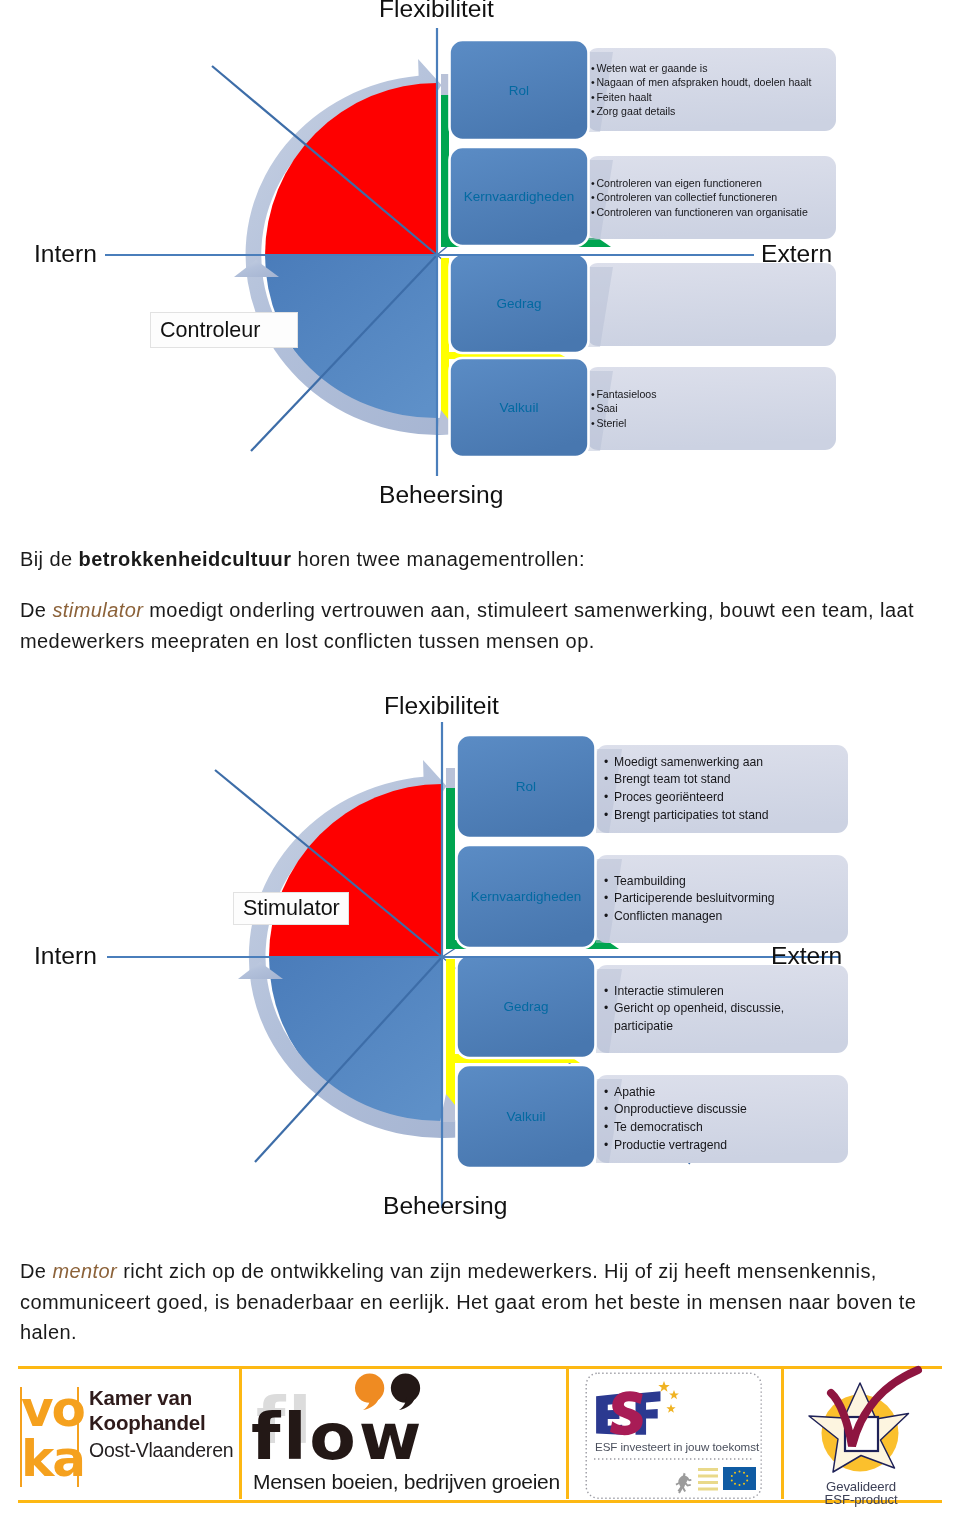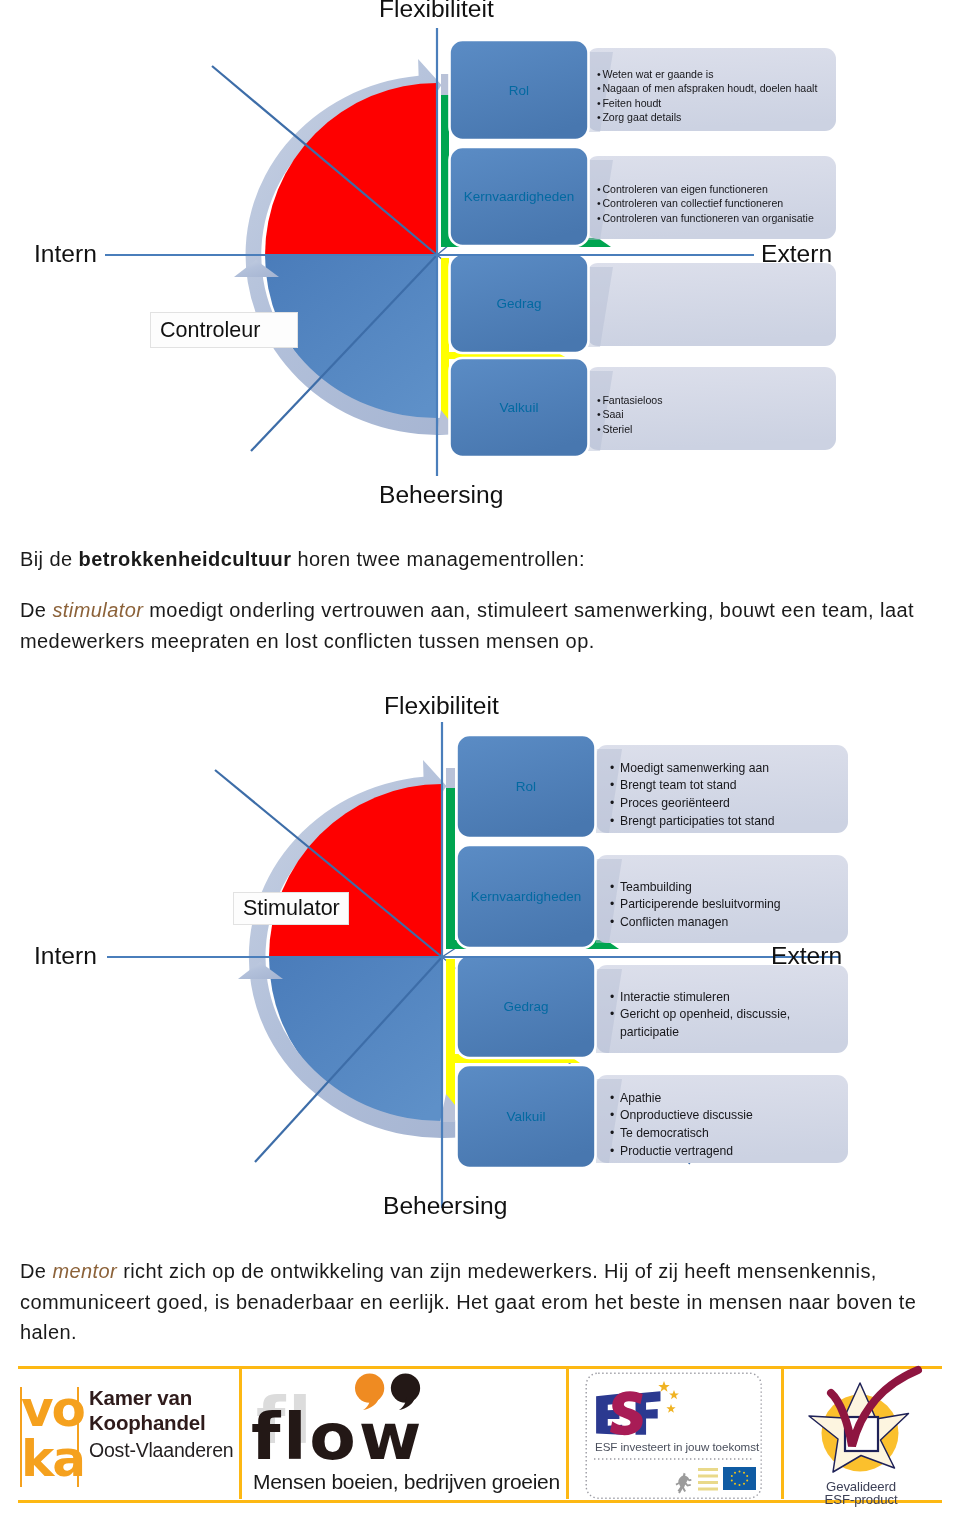--- a/index.html
+++ b/index.html
@@ -1,21 +1,21 @@
 <!DOCTYPE html>
 <html><head>
 <meta charset="utf-8">
 <style>
 html,body{margin:0;padding:0;background:#fff;}
 body{width:960px;height:1513px;font-family:"Liberation Sans",sans-serif;overflow:hidden;-webkit-font-smoothing:antialiased;}
 .page{position:relative;width:960px;height:1513px;background:#fff;overflow:hidden;}
 .diagwrap{position:absolute;}
 .diagwrap svg{position:absolute;left:0;top:0;}
 .cat{position:absolute;display:flex;align-items:center;justify-content:center;color:#0369a1;text-align:center;}
-.blist{position:absolute;margin:0;padding:6px;list-style:none;display:flex;flex-direction:column;justify-content:center;color:#17171b;}
+.blist{position:absolute;margin:0;padding:0;list-style:none;display:flex;flex-direction:column;justify-content:center;color:#17171b;}
 .blist li{position:relative;padding-left:5.4px;}
 .blist li:before{content:"\2022";position:absolute;left:0;}
 .blist.bs1 li{padding-left:10px;}
 .axlbl{position:absolute;color:#111;white-space:nowrap;}
 .rolelbl{position:absolute;background:#fdfdfd;border:1px solid #e2e2e2;display:flex;align-items:center;padding-left:9px;color:#111;box-sizing:border-box;}
 .para{position:absolute;color:#1a1a1a;}
 .para b{font-weight:bold;}
 .para em{font-style:italic;color:#8c6239;font-weight:normal;}
 
 .footer{position:absolute;left:0;top:1358px;width:960px;height:155px;}
@@ -103,21 +103,21 @@
 <line x1="105" y1="255" x2="754" y2="255" stroke="#4a7ebb" stroke-width="2.2"></line>
 <line x1="437" y1="28" x2="437" y2="476" stroke="#4a7ebb" stroke-width="2.2"></line>
 </svg>
 <div class="cat" style="left:449.5px;top:40px;width:139px;height:100px;font-size:13.5px">Rol</div>
 <div class="cat" style="left:449.5px;top:147px;width:139px;height:99px;font-size:13.5px">Kernvaardigheden</div>
 <div class="cat" style="left:449.5px;top:254px;width:139px;height:99px;font-size:13.5px">Gedrag</div>
 <div class="cat" style="left:449.5px;top:358px;width:139px;height:99px;font-size:13.5px">Valkuil</div>
 <ul class="blist bs0" style="left:591px;top:48px;width:237px;height:83px;font-size:10.6px;line-height:14.5px">
 <li>Weten wat er gaande is</li>
 <li>Nagaan of men afspraken houdt, doelen haalt</li>
-<li>Feiten houdt</li>
+<li>Feiten haalt</li>
 <li>Zorg gaat details</li>
 </ul>
 <ul class="blist bs0" style="left:591px;top:156px;width:237px;height:83px;font-size:10.6px;line-height:14.5px">
 <li>Controleren van eigen functioneren</li>
 <li>Controleren van collectief functioneren</li>
 <li>Controleren van functioneren van organisatie</li>
 </ul>
 <ul class="blist bs0" style="left:591px;top:367px;width:237px;height:83px;font-size:10.6px;line-height:14.5px">
 <li>Fantasieloos</li>
 <li>Saai</li>

